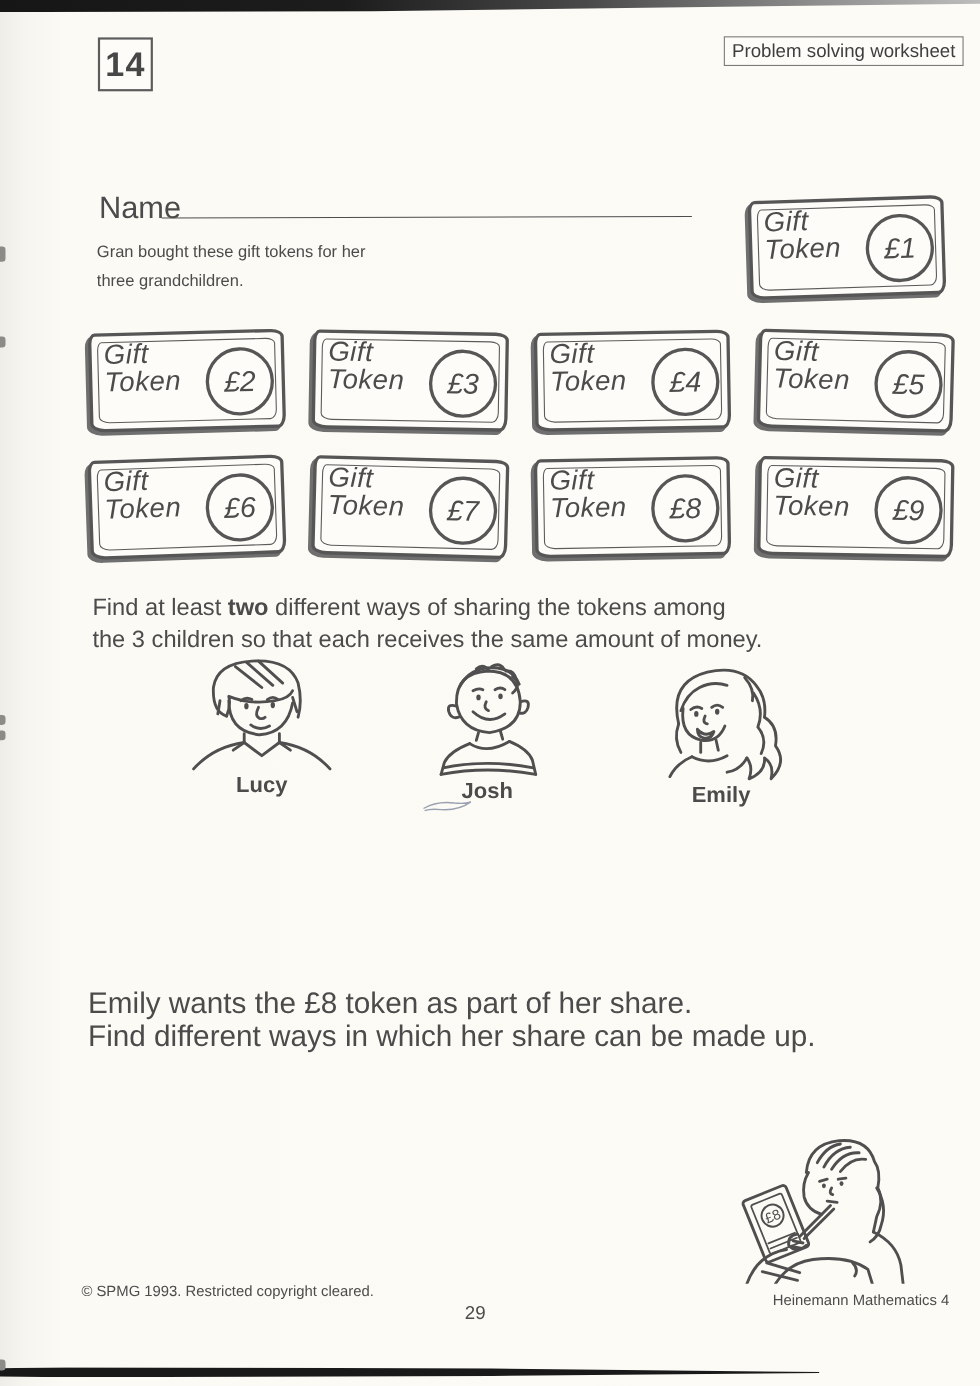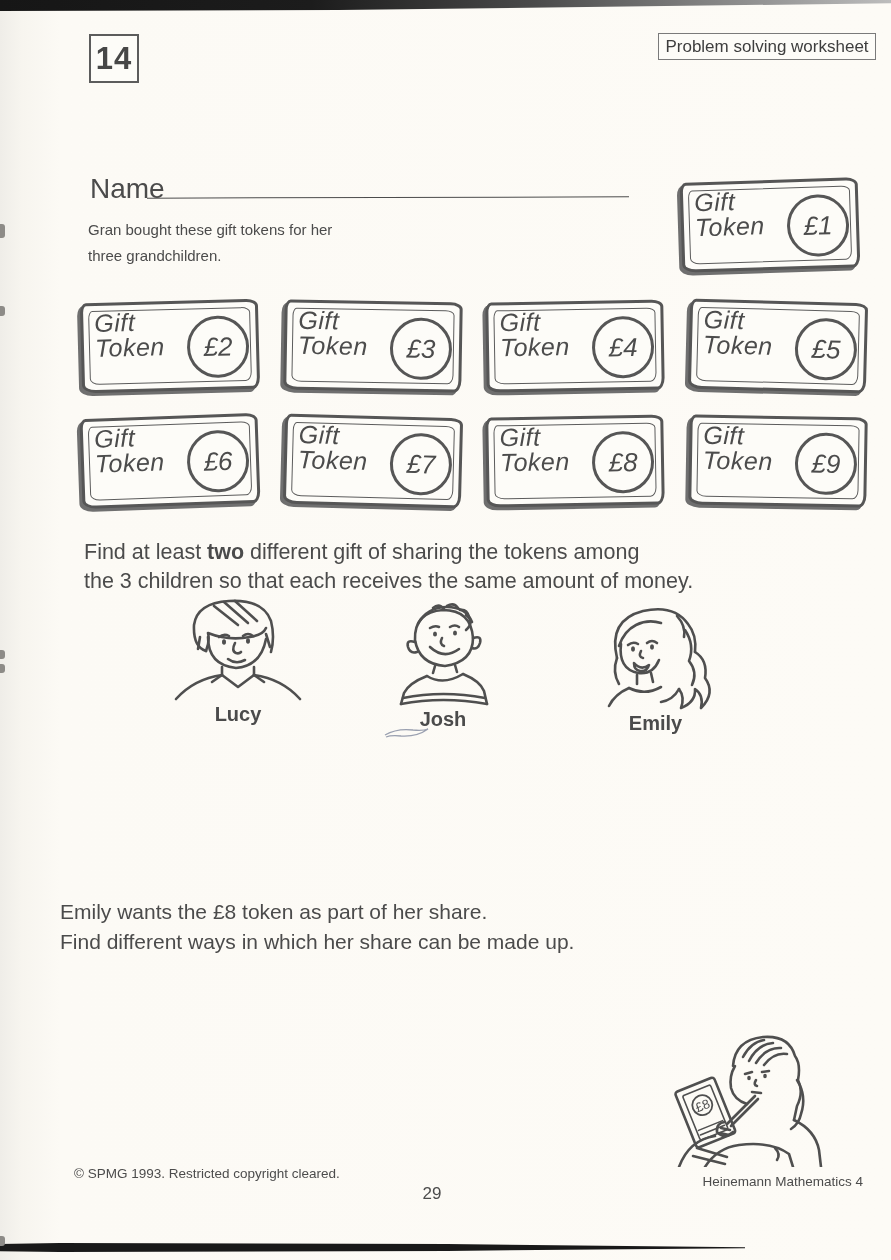--- a/index.html
+++ b/index.html
@@ -37,21 +37,21 @@
     letter-spacing:.5px;color:#4c4c4c;}
   .token-text span{display:block;}
   .token-circle{position:absolute;right:7px;top:13px;width:56px;height:56px;border:3px solid #565656;
     border-radius:50%;background:#fdfcf8;display:flex;align-items:center;justify-content:center;
     font-size:26px;font-style:italic;color:#4c4c4c;}
   .token-featured{position:absolute;left:681px;top:180px;}
   .token-row{position:absolute;left:81px;width:786px;display:flex;justify-content:space-between;}
   .row1{top:301px;} .row2{top:416px;}
   
   .task1{position:absolute;left:84px;top:538px;font-size:21.5px;line-height:29px;color:#4b4b4b;}
-  .task2{position:absolute;left:60px;top:897px;font-size:21px;line-height:30px;color:#4b4b4b;}
+  .task2{position:absolute;left:80px;top:897px;font-size:27px;line-height:30px;color:#4b4b4b;}
   
   .child{position:absolute;text-align:center;}
   .child svg{display:block;margin:0 auto;}
   .child-name{font-size:20px;font-weight:bold;color:#4b4b4b;margin-top:2px;}
   .child-lucy{left:163px;top:597px;width:150px;text-align:center;}
   .child-josh{left:378px;top:600px;width:130px;}
   .child-emily{left:578px;top:602px;width:155px;}
   .squiggle{position:absolute;left:383px;top:726px;}
   
   .illustration{position:absolute;left:663px;top:1030px;}
@@ -197,21 +197,21 @@
           <span>Token</span>
         </div>
         <div class="token-circle">
           <span>£9</span>
         </div>
       </div>
     </div>
   </div>
 
   <div class="task1">
-    <div><span>Find at least </span><b>two</b><span> different gift of sharing the tokens among</span></div>
+    <div><span>Find at least </span><b>two</b><span> different ways of sharing the tokens among</span></div>
     <div>the 3 children so that each receives the same amount of money.</div>
   </div>
 
   <div class="child child-lucy">
     <svg width="145" height="104" viewBox="0 0 145 104">
       <g class="line-art">
         <path d="M10,102 Q28,82 56,78 L56,70"></path>
         <path d="M88,70 L88,78 Q116,82 134,102"></path>
         <path d="M56,78 L72,90 L88,78"></path>
         <path d="M56,78 L46,85"></path>

